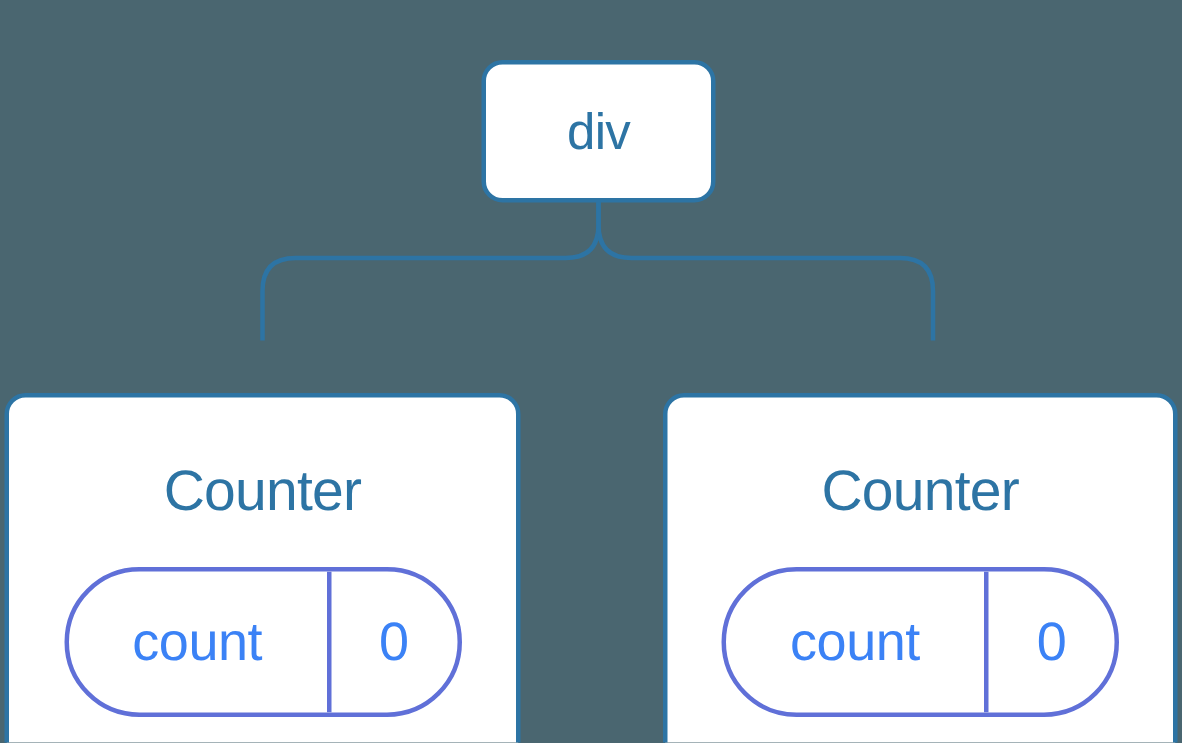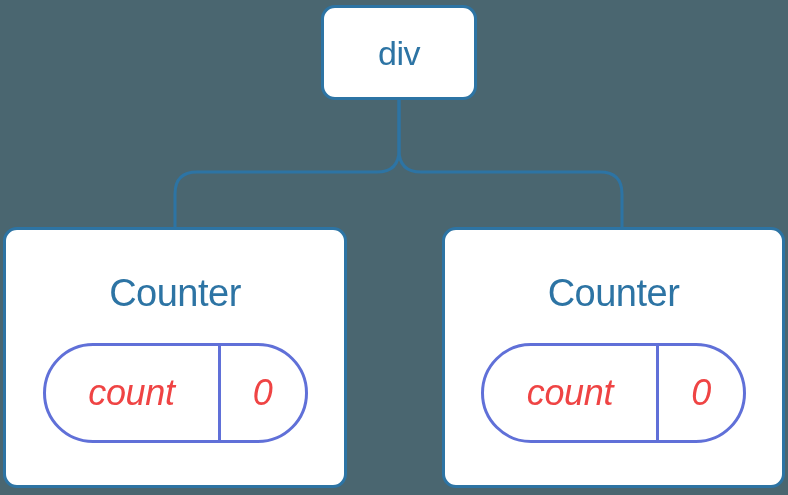--- a/index.html
+++ b/index.html
@@ -28,20 +28,21 @@
   }
 
   
   .node {
     position: absolute;
     background: #ffffff;
     border: 3px solid #2d74a4;
     border-radius: 14px;
     box-sizing: border-box;
     z-index: 2;
+    margin-top: 35px;
   }
   .node-root {
     left: 321px;
     top: 5px;
     width: 156px;
     height: 95px;
     display: flex;
     align-items: center;
     justify-content: center;
   }
@@ -79,26 +80,25 @@
     box-sizing: border-box;
     display: flex;
     align-items: stretch;
     overflow: hidden;
   }
   .capsule-key,
   .capsule-val {
     display: flex;
     align-items: center;
     justify-content: center;
-    color: #ef4444;
+    color: #3b82f6;
     font-size: 36px;
     line-height: 1;
     letter-spacing: -0.3px;
     white-space: nowrap;
-    font-style: italic;
   }
   .capsule-key {
     flex: 0 0 172px;
     border-right: 3px solid #6070d8;
   }
   .capsule-val {
     flex: 1 1 auto;
   }
 </style>
 </head>

